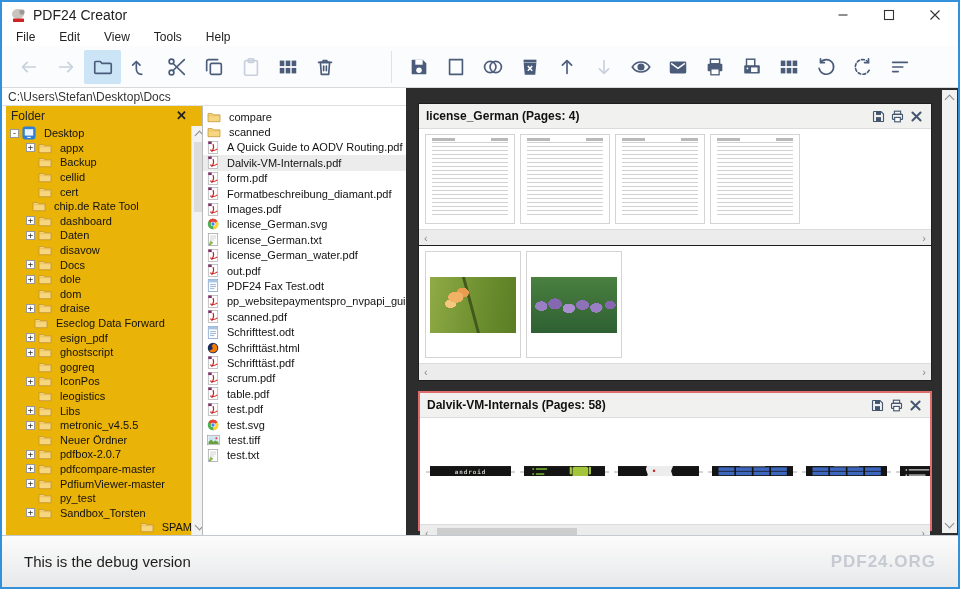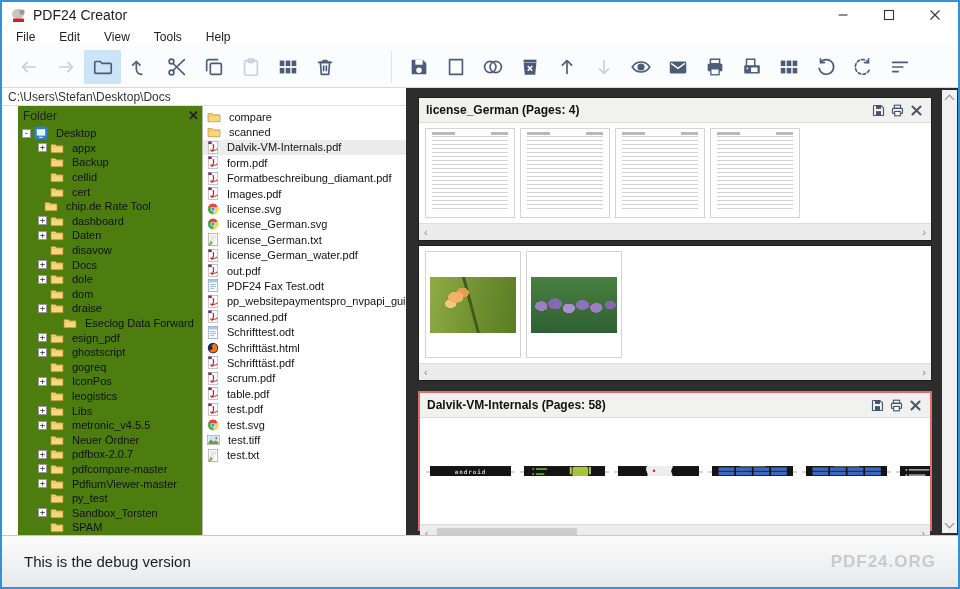--- a/index.html
+++ b/index.html
@@ -19,21 +19,21 @@
     padding:0 8px;background:#fbfcfd;border-bottom:1px solid #d9d9d9;box-sizing:border-box;}
   .tool{width:37px;height:34px;display:flex;align-items:center;justify-content:center;color:#4a5c7a;border-radius:2px;}
   .tool svg{width:22px;height:22px;}
   .tool.disabled{color:#c7d0dc;}
   .tool.active{background:#cbe4f6;}
   .tb-sep{width:1px;height:32px;background:#e2e2e2;margin:0 8px 0 48px;}
   
   .address{position:absolute;left:0;top:86px;width:404px;height:18px;font-size:12px;color:#333;
     padding:2px 0 0 6px;box-sizing:border-box;background:#fff;border-bottom:1px solid #e0e0e0;}
   
-  .folder-panel{position:absolute;left:16px;top:104px;width:200px;bottom:52px;background:#4d7c0f;overflow:hidden;}
+  .folder-panel{position:absolute;left:4px;top:104px;width:200px;bottom:52px;background:#eab308;overflow:hidden;}
   .folder-head{height:19px;display:flex;align-items:center;font-size:12px;color:#222;padding:0 5px;}
   .folder-close{margin-left:auto;font-size:13px;font-weight:bold;color:#222;line-height:1;padding-right:14px;}
   .tree{position:absolute;top:20px;left:0;right:14px;bottom:0;overflow:hidden;}
   .tree-row{height:14.6px;display:flex;align-items:center;font-size:11px;color:#111;white-space:nowrap;}
   .expander{width:9px;height:9px;box-sizing:border-box;border:1px solid #999;background:#fff;font-size:9px;
     line-height:7px;text-align:center;color:#333;margin-right:3px;flex:0 0 9px;font-family:"DejaVu Sans Mono",monospace;}
   .expander.none{border:none;background:transparent;}
   .tree-row svg{flex:0 0 auto;margin-right:4px;}
   .tree-vscroll{position:absolute;top:20px;right:0;bottom:0;width:14px;background:#f2f2f2;border-left:1px solid #dcdcdc;}
   .vthumb{position:absolute;left:2px;top:16px;width:10px;height:70px;background:#dcdcdc;}
@@ -423,21 +423,21 @@
         <div class="tree-row" style="padding-left: 20px;">
           <span class="expander">+</span>
           <span style="display: flex; margin-right: 4px;">
             <svg width="14" height="12" viewBox="0 0 16 14">
               <path d="M1 3h5l1.5 1.5H15V12.5H1z" fill="#f6d77f" stroke="#b98a2a" stroke-width="0.8"></path>
               <path d="M1 5.5h14" stroke="#e3b755" stroke-width="0.8"></path>
             </svg>
           </span>
           <span>draise</span>
         </div>
-        <div class="tree-row" style="padding-left: 33px;">
+        <div class="tree-row" style="padding-left: 16px;">
           <span class="expander none"></span>
           <span style="display: flex; margin-right: 4px;">
             <svg width="14" height="12" viewBox="0 0 16 14">
               <path d="M1 3h5l1.5 1.5H15V12.5H1z" fill="#f6d77f" stroke="#b98a2a" stroke-width="0.8"></path>
               <path d="M1 5.5h14" stroke="#e3b755" stroke-width="0.8"></path>
             </svg>
           </span>
           <span>Eseclog Data Forward</span>
         </div>
         <div class="tree-row" style="padding-left: 20px;">
@@ -563,21 +563,21 @@
         <div class="tree-row" style="padding-left: 20px;">
           <span class="expander">+</span>
           <span style="display: flex; margin-right: 4px;">
             <svg width="14" height="12" viewBox="0 0 16 14">
               <path d="M1 3h5l1.5 1.5H15V12.5H1z" fill="#f6d77f" stroke="#b98a2a" stroke-width="0.8"></path>
               <path d="M1 5.5h14" stroke="#e3b755" stroke-width="0.8"></path>
             </svg>
           </span>
           <span>Sandbox_Torsten</span>
         </div>
-        <div class="tree-row" style="padding-left: 20px;">
+        <div class="tree-row" style="padding-left: 20px; justify-content: flex-end;">
           <span class="expander none"></span>
           <span style="display: flex; margin-right: 4px;">
             <svg width="14" height="12" viewBox="0 0 16 14">
               <path d="M1 3h5l1.5 1.5H15V12.5H1z" fill="#f6d77f" stroke="#b98a2a" stroke-width="0.8"></path>
               <path d="M1 5.5h14" stroke="#e3b755" stroke-width="0.8"></path>
             </svg>
           </span>
           <span>SPAM</span>
         </div>
       </div>
@@ -600,20 +600,31 @@
       </div>
       <div class="file-row">
         <span style="display: flex; margin-right: 4px;">
           <svg width="14" height="12" viewBox="0 0 16 14">
             <path d="M1 3h5l1.5 1.5H15V12.5H1z" fill="#f6d77f" stroke="#b98a2a" stroke-width="0.8"></path>
             <path d="M1 5.5h14" stroke="#e3b755" stroke-width="0.8"></path>
           </svg>
         </span>
         <span>scanned</span>
       </div>
+      <div class="file-row">
+        <span style="display: flex; margin-right: 4px;">
+          <svg width="12" height="13" viewBox="0 0 14 15">
+            <rect x="1.5" y="0.5" width="11" height="14" fill="#fff" stroke="#a9a9a9" stroke-width="0.8"></rect>
+            <rect x="1.5" y="0.5" width="4" height="3" fill="#7d2e68"></rect>
+            <path d="M7 3.5c1 2.4.4 6.5-1.6 9.2" stroke="#c81e1e" stroke-width="1.4" fill="none"></path>
+            <path d="M3.5 10.5c3 .9 6.5.4 8.5-1.4" stroke="#c81e1e" stroke-width="1.2" fill="none"></path>
+          </svg>
+        </span>
+        <span>A Quick Guide to AODV Routing.pdf</span>
+      </div>
       <div class="file-row selected">
         <span style="display: flex; margin-right: 4px;">
           <svg width="12" height="13" viewBox="0 0 14 15">
             <rect x="1.5" y="0.5" width="11" height="14" fill="#fff" stroke="#a9a9a9" stroke-width="0.8"></rect>
             <rect x="1.5" y="0.5" width="4" height="3" fill="#7d2e68"></rect>
             <path d="M7 3.5c1 2.4.4 6.5-1.6 9.2" stroke="#c81e1e" stroke-width="1.4" fill="none"></path>
             <path d="M3.5 10.5c3 .9 6.5.4 8.5-1.4" stroke="#c81e1e" stroke-width="1.2" fill="none"></path>
           </svg>
         </span>
         <span>Dalvik-VM-Internals.pdf</span>
@@ -643,32 +654,20 @@
       <div class="file-row">
         <span style="display: flex; margin-right: 4px;">
           <svg width="12" height="13" viewBox="0 0 14 15">
             <rect x="1.5" y="0.5" width="11" height="14" fill="#fff" stroke="#a9a9a9" stroke-width="0.8"></rect>
             <rect x="1.5" y="0.5" width="4" height="3" fill="#7d2e68"></rect>
             <path d="M7 3.5c1 2.4.4 6.5-1.6 9.2" stroke="#c81e1e" stroke-width="1.4" fill="none"></path>
             <path d="M3.5 10.5c3 .9 6.5.4 8.5-1.4" stroke="#c81e1e" stroke-width="1.2" fill="none"></path>
           </svg>
         </span>
         <span>Images.pdf</span>
-      </div>
-      <div class="file-row">
-        <span style="display: flex; margin-right: 4px;">
-          <svg width="12" height="12" viewBox="0 0 16 16">
-            <circle cx="8" cy="8" r="7" fill="#4caf50"></circle>
-            <path d="M8 8L1.9 4.2A7 7 0 0 1 14.1 4.2z" fill="#ea4335"></path>
-            <path d="M8 8l6.1-3.8A7 7 0 0 1 8.5 15z" fill="#fdd835"></path>
-            <circle cx="8" cy="8" r="3.1" fill="#fff"></circle>
-            <circle cx="8" cy="8" r="2.2" fill="#4285f4"></circle>
-          </svg>
-        </span>
-        <span>license.svg</span>
       </div>
       <div class="file-row">
         <span style="display: flex; margin-right: 4px;">
           <svg width="12" height="12" viewBox="0 0 16 16">
             <circle cx="8" cy="8" r="7" fill="#4caf50"></circle>
             <path d="M8 8L1.9 4.2A7 7 0 0 1 14.1 4.2z" fill="#ea4335"></path>
             <path d="M8 8l6.1-3.8A7 7 0 0 1 8.5 15z" fill="#fdd835"></path>
             <circle cx="8" cy="8" r="3.1" fill="#fff"></circle>
             <circle cx="8" cy="8" r="2.2" fill="#4285f4"></circle>
           </svg>
@@ -835,21 +834,21 @@
         </span>
         <span>test.txt</span>
       </div>
     </div>
 
   <div class="dark">
     <div class="dark-vscroll">
       <span class="chev up"></span>
       <span class="chev down"></span>
     </div>
-  <section class="panel" style="top: 9px; height: 144px;">
+  <section class="panel" style="top: 15px; height: 144px;">
         <div class="panel-header">
           <span>license_German (Pages: 4)</span>
           <span class="panel-icons">
             <span>
               <svg viewBox="0 0 24 24">
                 <path d="M4 5a1 1 0 0 1 1-1h11l4 4v11a1 1 0 0 1-1 1H5a1 1 0 0 1-1-1z" fill="none" stroke="currentColor" stroke-width="1.8"></path>
                 <rect x="8" y="4" width="8" height="5.5" fill="currentColor"></rect>
                 <rect x="8" y="13" width="8" height="7" fill="currentColor"></rect>
               </svg>
             </span>

